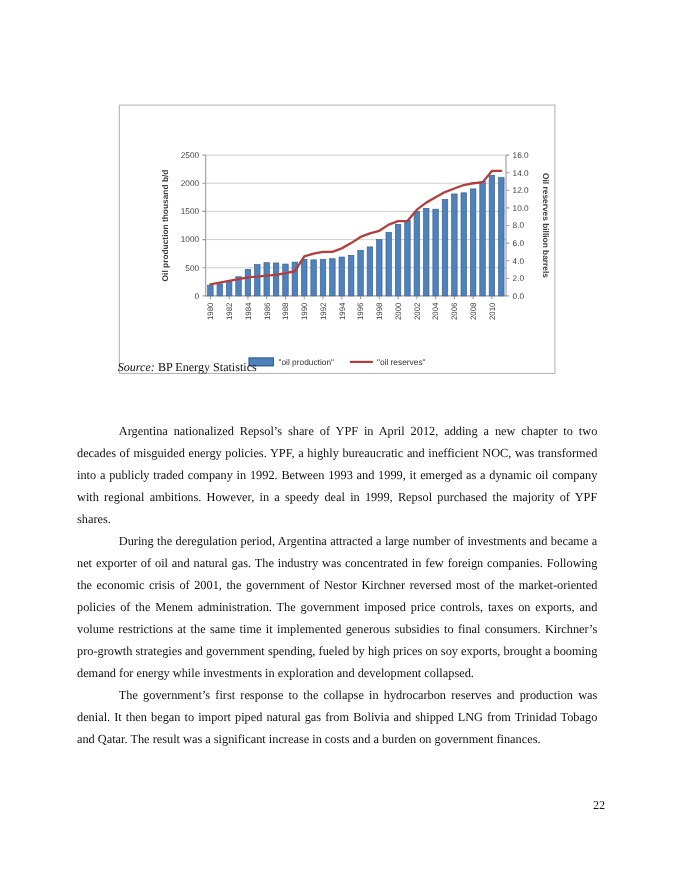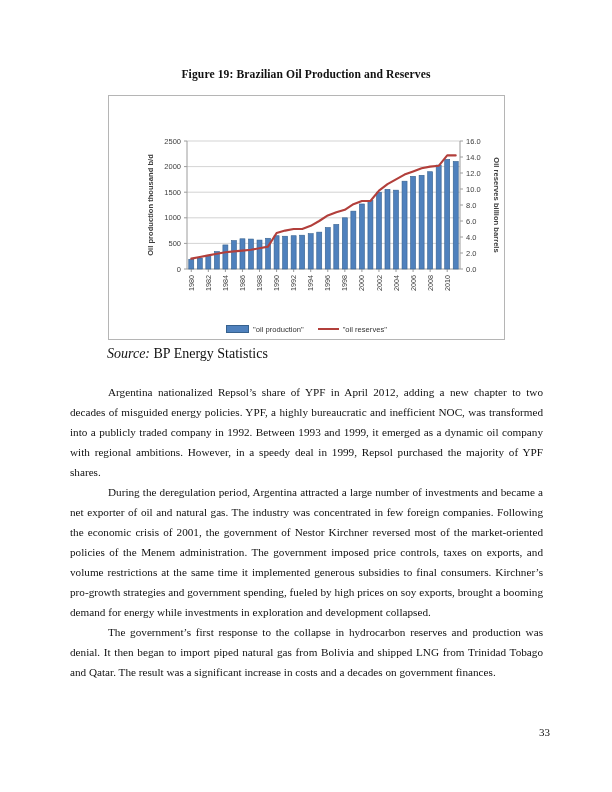--- a/index.html
+++ b/index.html
@@ -37,22 +37,22 @@
     height:20px;
     font-family:"Liberation Sans", sans-serif;
     font-size:7.6px;
     color:#333;
   }
   .legend-item{display:flex;align-items:center;gap:4px;}
   .swatch-bar{display:inline-block;width:21px;height:6px;}
   .swatch-line{display:inline-block;width:21px;height:2.4px;}
   .source-line{
     position:absolute;
-    left:107px;top:346px;
-    font-size:14px;
+    left:107px;top:328px;
+    font-size:11px;
   }
   .source-label{font-style:italic;}
   .body-text{
     position:absolute;
     left:70px;top:382px;
     width:473px;
     font-size:11.2px;
     line-height:20px;
     text-align:justify;
   }
@@ -61,21 +61,20 @@
     position:absolute;
     top:726px;left:539px;
     font-size:11px;
   }
 </style>
 </head>
 <body>
 
 <div class="page">
 
-  <div class="fig-title">Figure 19: Brazilian Oil Production and Reserves</div>
 
   <div class="chart-box">
     <svg id="chart-svg" class="chart-svg" width="395" height="223">
         <line x1="78" x2="351" y1="147.4" y2="147.4" stroke="#c8c8c8" stroke-width="0.8"></line>
         <line x1="78" x2="351" y1="121.8" y2="121.8" stroke="#c8c8c8" stroke-width="0.8"></line>
         <line x1="78" x2="351" y1="96.2" y2="96.2" stroke="#c8c8c8" stroke-width="0.8"></line>
         <line x1="78" x2="351" y1="70.6" y2="70.6" stroke="#c8c8c8" stroke-width="0.8"></line>
         <line x1="78" x2="351" y1="45" y2="45" stroke="#c8c8c8" stroke-width="0.8"></line>
         <line x1="78" x2="351" y1="173" y2="173" stroke="#9c9c9c" stroke-width="1"></line>
         <line x1="78" x2="78" y1="45" y2="173" stroke="#9c9c9c" stroke-width="1"></line>
@@ -191,18 +190,18 @@
   </div>
 
   <div class="source-line">
     <span class="source-label">Source:</span>
     <span>BP Energy Statistics</span>
   </div>
 
   <div class="body-text">
     <p>Argentina nationalized Repsol’s share of YPF in April 2012, adding a new chapter to two decades of misguided energy policies.  YPF, a highly bureaucratic and inefficient NOC, was transformed into a publicly traded company in 1992. Between 1993 and 1999, it emerged as a dynamic oil company with regional ambitions. However, in a speedy deal in 1999, Repsol purchased the majority of YPF shares.</p>
     <p>During the deregulation period, Argentina attracted a large number of investments and became a net exporter of oil and natural gas. The industry was concentrated in few foreign companies. Following the economic crisis of 2001, the government of Nestor Kirchner reversed most of the market-oriented policies of the Menem administration. The government imposed price controls, taxes on exports, and volume restrictions at the same time it implemented generous subsidies to final consumers. Kirchner’s pro-growth strategies and government spending, fueled by high prices on soy exports, brought a booming demand for energy while investments in exploration and development collapsed.</p>
-    <p>The government’s first response to the collapse in hydrocarbon reserves and production was denial. It then began to import piped natural gas from Bolivia and shipped LNG from Trinidad Tobago and Qatar. The result was a significant increase in costs and a decades on government finances.</p>
+    <p>The government’s first response to the collapse in hydrocarbon reserves and production was denial. It then began to import piped natural gas from Bolivia and shipped LNG from Trinidad Tobago and Qatar. The result was a significant increase in costs and a burden on government finances.</p>
   </div>
 
-  <div class="page-number">33</div>
+  <div class="page-number">22</div>
 
 </div>
 
 </body></html>

